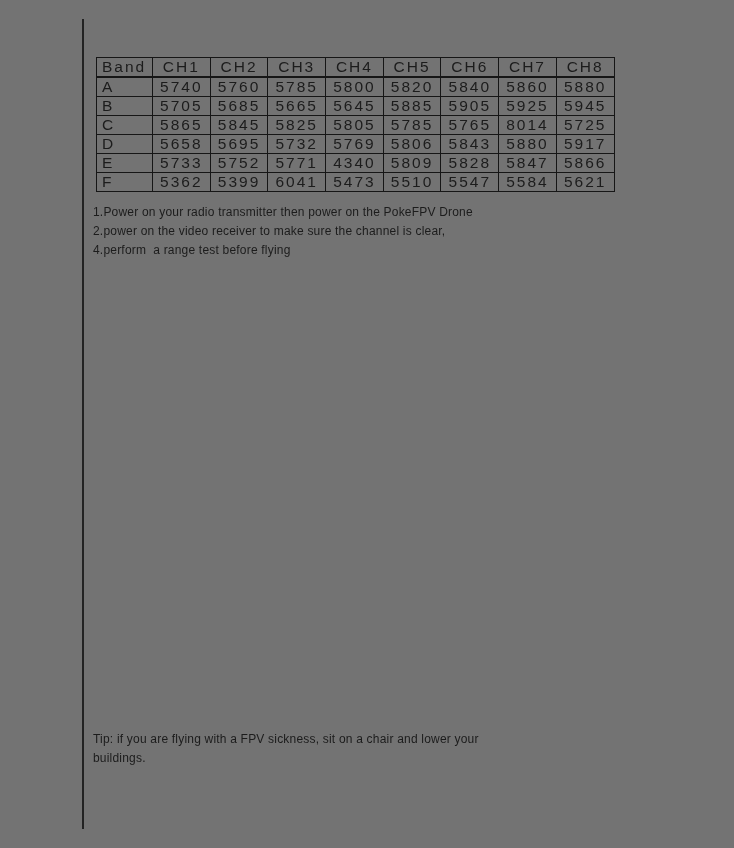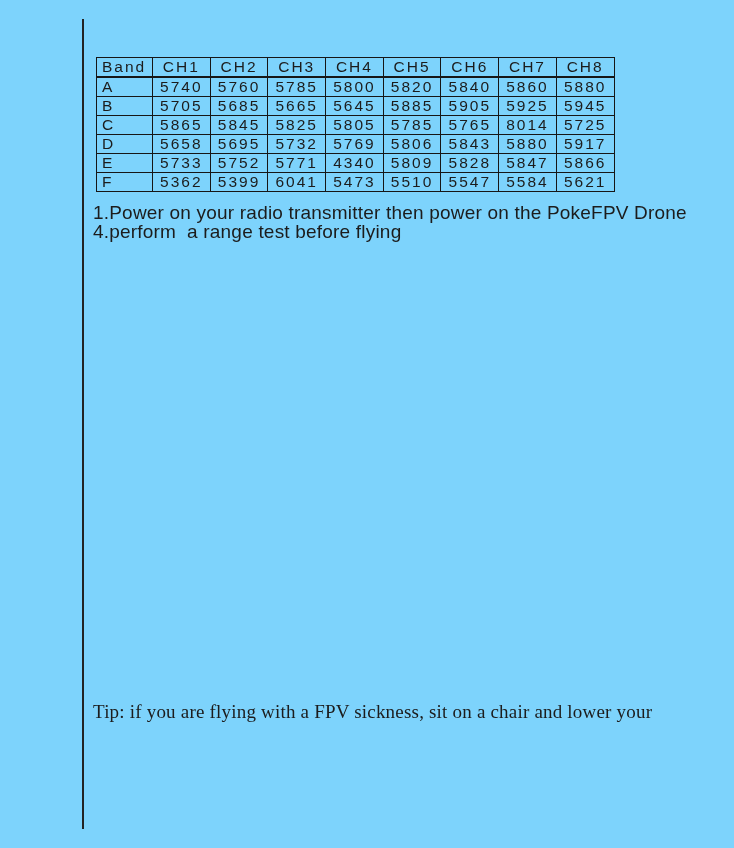--- a/index.html
+++ b/index.html
@@ -4,21 +4,21 @@
 <style>
   html, body {
     margin: 0;
     padding: 0;
     background: #ffffff;
   }
   .page {
     position: relative;
     width: 734px;
     height: 848px;
-    background: #7dd3fc;
+    background: #737373;
     overflow: hidden;
     font-family: "Liberation Sans", sans-serif;
     color: #1c1c1c;
   }
   .left-rule {
     position: absolute;
     left: 82px;
     top: 19px;
     width: 2px;
     height: 810px;
@@ -46,27 +46,27 @@
   .channel-table thead th {
     border-bottom-width: 2.3px;
   }
   .channel-table .band-col {
     text-align: left;
     padding-left: 5px;
   }
   .text-block {
     position: absolute;
     left: 93px;
-    font-size: 19px;
+    font-size: 12px;
     line-height: 19px;
     letter-spacing: 0.2px;
     color: #1c1c1c;
   }
   .instructions { top: 203px; }
-  .tip { top: 702px; font-family: Liberation Serif, serif; }
+  .tip { top: 730px; }
   .text-line { white-space: pre; }
 </style>
 </head>
 <body>
 
 <div class="page">
   <div class="left-rule"></div>
 
   <table class="channel-table">
     <colgroup>
@@ -158,19 +158,21 @@
           <td>5510</td>
           <td>5547</td>
           <td>5584</td>
           <td>5621</td>
         </tr>
       </tbody>
   </table>
 
   <div class="text-block instructions">
       <div class="text-line">1.Power on your radio transmitter then power on the PokeFPV Drone</div>
+      <div class="text-line">2.power on the video receiver to make sure the channel is clear,</div>
       <div class="text-line">4.perform  a range test before flying</div>
     </div>
 
   <div class="text-block tip">
       <div class="text-line">Tip: if you are flying with a FPV sickness, sit on a chair and lower your</div>
+      <div class="text-line">buildings.</div>
     </div>
 </div>
 
 </body></html>

